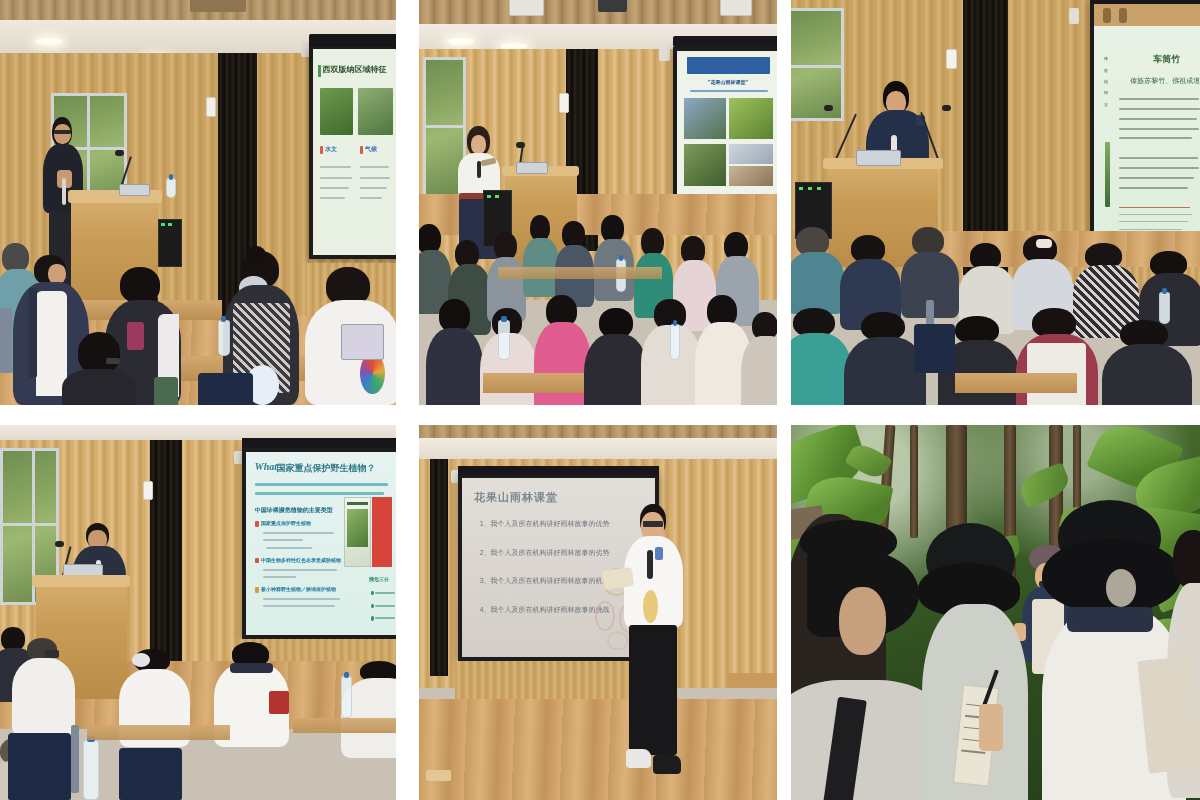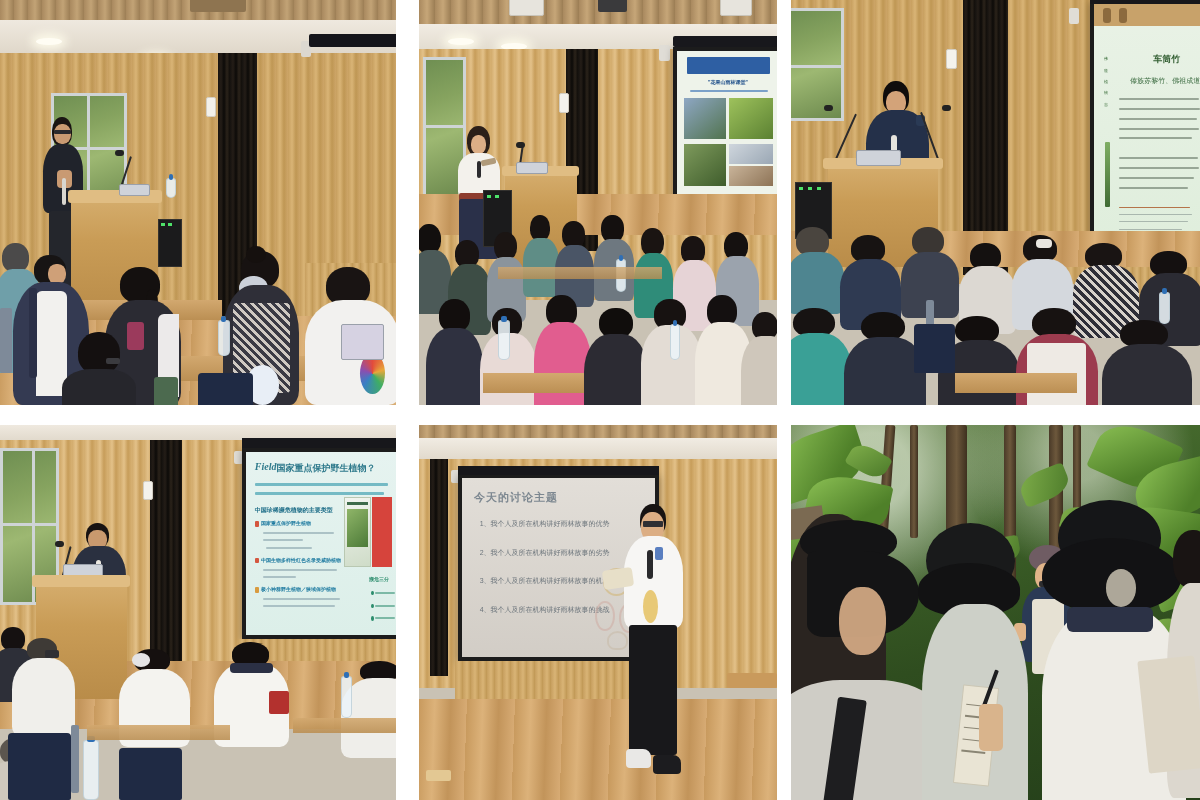--- a/index.html
+++ b/index.html
@@ -125,20 +125,40 @@
     <div class="wall-slats" style="top:13%;height:70%"></div>
     <div class="dark-slats" style="left:55%;top:13%;width:10%;height:70%"></div>
 
     <div class="window" style="left:13%;top:23%;width:19%;height:29%">
       <div class="mull" style="left:0;top:46%;width:100%;height:3px"></div>
       <div class="mull" style="left:47%;top:0;width:3px;height:100%"></div>
     </div>
     <div style="position:absolute;left:52%;top:24%;width:2.6%;height:5%;background:#f2f0ea;border:1px solid #d3cec3;border-radius:2px"></div>
 
     <div style="position:absolute;left:76%;top:10%;width:2.5%;height:4%;background:#dcd8d0;border-radius:2px"></div>
+    <div class="screen" style="left:78%;top:11%;width:24%;height:53%">
+      <div class="slide" style="background:#e8f1e4">
+        <div style="position:absolute;left:6%;top:8%;width:3%;height:6%;background:#4f9a4f"></div>
+        <div class="s-title" style="left:11%;top:7.5%;font-size:8px;color:#2c4f2c">西双版纳区域特征</div>
+        <div style="position:absolute;left:8%;top:19%;width:38%;height:23%;background:linear-gradient(150deg,#6d9a4d,#3f6b2e);border-radius:1px"></div>
+        <div style="position:absolute;left:52%;top:19%;width:40%;height:23%;background:linear-gradient(150deg,#8fae72,#4e7640);border-radius:1px"></div>
+        <div class="s-blk" style="left:8%;top:47%;width:4%;height:4%;background:#d85c4a"></div>
+        <div class="s-title" style="left:14%;top:46.5%;font-size:6px;color:#2f6bb0">水文</div>
+        <div class="s-blk" style="left:54%;top:47%;width:4%;height:4%;background:#d85c4a"></div>
+        <div class="s-title" style="left:60%;top:46.5%;font-size:6px;color:#2f6bb0">气候</div>
+        <div class="s-line" style="left:8%;top:57%;width:36%;height:2px"></div>
+        <div class="s-line" style="left:8%;top:62%;width:37%;height:2px"></div>
+        <div class="s-line" style="left:8%;top:67%;width:34%;height:2px"></div>
+        <div class="s-line" style="left:8%;top:72%;width:29%;height:2px"></div>
+        <div class="s-line" style="left:54%;top:57%;width:33%;height:2px"></div>
+        <div class="s-line" style="left:54%;top:62%;width:35%;height:2px"></div>
+        <div class="s-line" style="left:54%;top:67%;width:31%;height:2px"></div>
+        <div class="s-line" style="left:54%;top:72%;width:26%;height:2px"></div>
+      </div>
+    </div>
     <div class="screen-cap" style="left:78%;top:8.5%;width:24%;height:3%;background:#15151a;border-radius:2px"></div>
     <div style="position:absolute;left:77%;top:65%;width:25%;height:18%;background:repeating-linear-gradient(90deg,#c79f5f 0,#d9b476 4px,#bf9754 8px)"></div>
 
     <div class="floor" style="height:22%"></div>
 
     <div style="position:absolute;left:9%;top:29%;width:15%;height:50%">
       <div class="head" style="left:28%;top:0;width:34%;height:14%"></div>
       <div class="face" style="left:31%;top:3%;width:28%;height:10%;background:#c99a72"></div>
       <div style="position:absolute;left:31%;top:6%;width:28%;height:2%;background:#2a2a2e;border-radius:1px"></div>
       <div class="body" style="left:12%;top:13%;width:68%;height:34%;background:#20232b"></div>
@@ -485,21 +505,21 @@
     <div class="dark-slats" style="left:38%;top:4%;width:8%;height:66%"></div>
     <div class="window" style="left:0;top:6%;width:15%;height:42%">
       <div class="mull" style="left:0;top:48%;width:100%;height:3px"></div>
       <div class="mull" style="left:54%;top:0;width:3px;height:100%"></div>
     </div>
     <div style="position:absolute;left:36%;top:15%;width:2.6%;height:5%;background:#f4f2ec;border:1px solid #d3cec3;border-radius:2px"></div>
     <div style="position:absolute;left:59%;top:7%;width:2.4%;height:3.5%;background:#e0ddd6;border-radius:2px"></div>
 
     <div class="screen" style="left:61%;top:6%;width:41%;height:51%">
       <div class="slide" style="background:linear-gradient(180deg,#e6f3f0,#dcefe9)">
-        <div style="position:absolute;left:6%;top:5%;font-size:10px;font-style:italic;font-family:'Liberation Serif',serif;color:#2f7a8c;font-weight:bold">Field</div>
+        <div style="position:absolute;left:6%;top:5%;font-size:10px;font-style:italic;font-family:'Liberation Serif',serif;color:#2f7a8c;font-weight:bold">What</div>
         <div class="s-title" style="left:20%;top:5.5%;font-size:9px;color:#2f7a8c">国家重点保护野生植物？</div>
         <div class="s-line" style="left:6%;top:17%;width:86%;height:3px;background:#4fa7b5;opacity:.75"></div>
         <div class="s-line" style="left:6%;top:22%;width:84%;height:3px;background:#4fa7b5;opacity:.75"></div>
         <div class="s-title" style="left:6%;top:30%;font-size:6px;color:#1a6b86">中国珍稀濒危植物的主要类型</div>
 
         <div class="s-blk" style="left:6%;top:38%;width:2.5%;height:3%;background:#d4563f"></div>
         <div class="s-title" style="left:10%;top:37.5%;font-size:5px;color:#1d7aa0">国家重点保护野生植物</div>
         <div class="s-line" style="left:11%;top:44%;width:46%;height:2px"></div>
         <div class="s-line" style="left:11%;top:48%;width:26%;height:2px"></div>
         <div class="s-line" style="left:13%;top:52%;width:30%;height:2px"></div>
@@ -595,21 +615,21 @@
     <span class="sr">Male speaker in a white T-shirt holding a microphone and a rolled paper, standing in front of a large projection screen</span>
 
     <div style="position:absolute;left:0;top:0;width:100%;height:4%;background:repeating-linear-gradient(90deg,#a9895f 0,#c6a678 8px,#9b7d54 16px)"></div>
     <div style="position:absolute;left:0;top:3.5%;width:100%;height:6%;background:linear-gradient(180deg,#f1ece3,#e0d8ca)"></div>
     <div class="wall-slats lighter" style="top:9%;height:61%"></div>
     <div class="dark-slats" style="left:3%;top:9%;width:5%;height:58%"></div>
     <div style="position:absolute;left:9%;top:12%;width:2.4%;height:3.5%;background:#e0ddd6;border-radius:2px"></div>
 
     <div class="screen" style="left:11%;top:13%;width:56%;height:50%">
       <div class="slide" style="background:linear-gradient(180deg,#e2ded8,#d2cdc6)">
-        <div class="s-title" style="left:6%;top:7%;font-size:11px;color:#7c8790;letter-spacing:1px">今天的讨论主题</div>
+        <div class="s-title" style="left:6%;top:7%;font-size:11px;color:#7c8790;letter-spacing:1px">花果山雨林课堂</div>
         <div style="position:absolute;left:9%;top:23%;font-size:7px;color:#6b747b;white-space:nowrap">1、我个人及所在机构讲好雨林故事的优势</div>
         <div style="position:absolute;left:9%;top:39%;font-size:7px;color:#6b747b;white-space:nowrap">2、我个人及所在机构讲好雨林故事的劣势</div>
         <div style="position:absolute;left:9%;top:55%;font-size:7px;color:#6b747b;white-space:nowrap">3、我个人及所在机构讲好雨林故事的机遇</div>
         <div style="position:absolute;left:9%;top:71%;font-size:7px;color:#6b747b;white-space:nowrap">4、我个人及所在机构讲好雨林故事的挑战</div>
         <div style="position:absolute;right:4%;bottom:2%;width:30%;height:52%;opacity:.5">
           <div style="position:absolute;left:24%;top:8%;width:46%;height:30%;border:2px solid #d2b26a;border-radius:50%"></div>
           <div style="position:absolute;left:10%;top:44%;width:34%;height:32%;border:2px solid #cfa9a0;border-radius:50%"></div>
           <div style="position:absolute;left:52%;top:46%;width:34%;height:32%;border:2px solid #cfa9a0;border-radius:50%"></div>
           <div style="position:absolute;left:30%;top:76%;width:36%;height:20%;border:2px solid #c7b9a5;border-radius:50% 50% 40% 40%"></div>
         </div>

